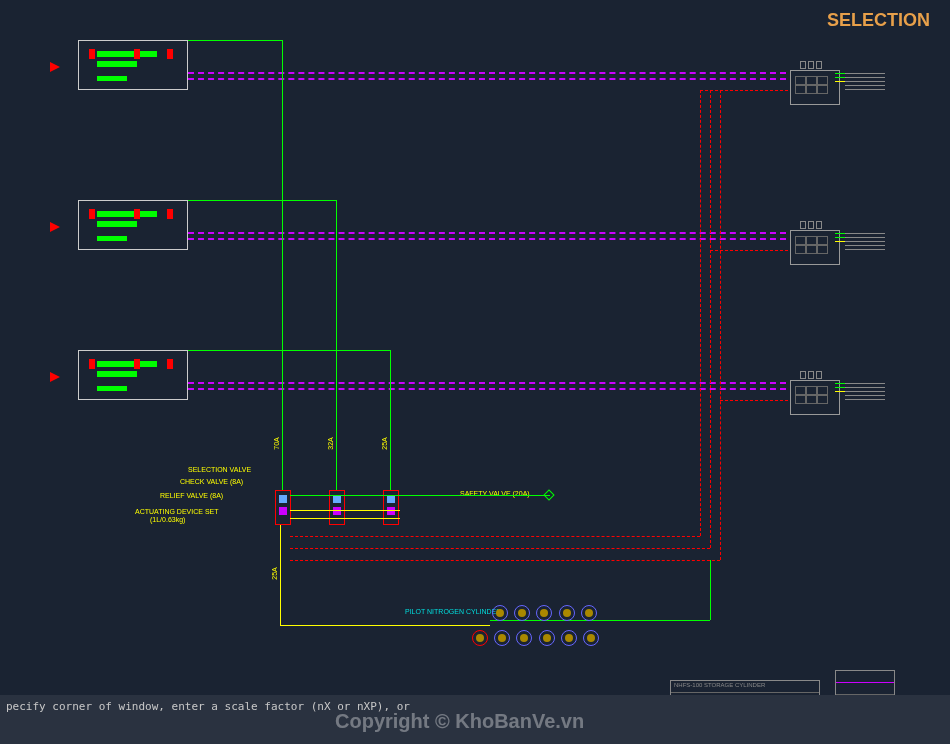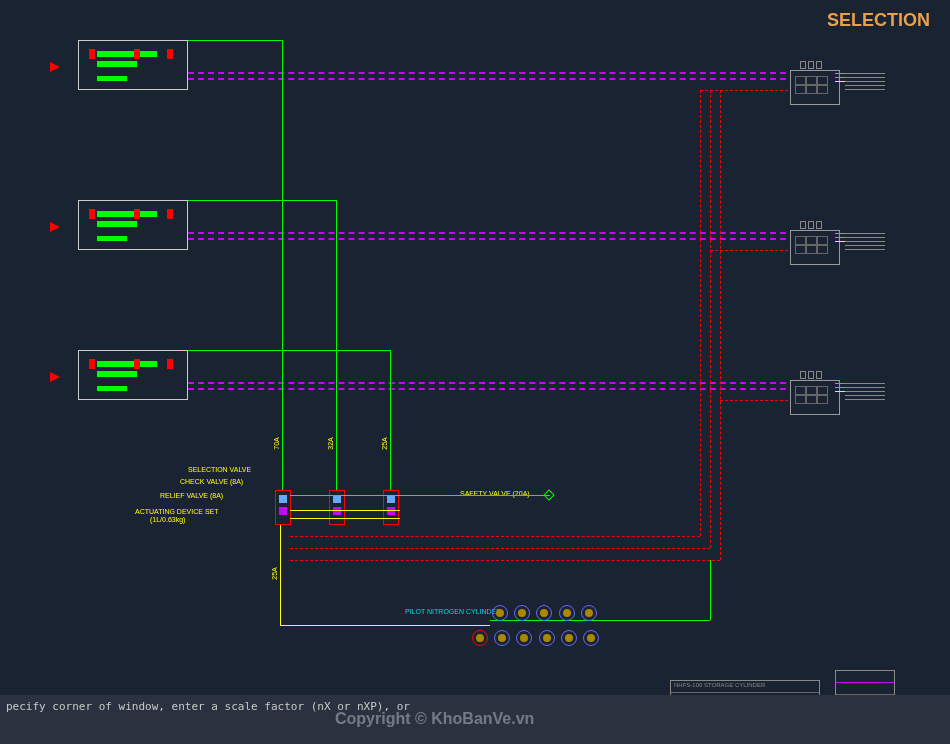--- a/index.html
+++ b/index.html
@@ -28,21 +28,21 @@
   position: absolute;
   top: 345px; left: 230px;
   color: rgba(255,255,255,0.35);
   font-size: 22px;
   font-weight: bold;
 }
 .watermark-copyright {
   position: absolute;
   top: 710px; left: 335px;
   color: rgba(255,255,255,0.35);
-  font-size: 16px;
+  font-size: 20px;
   font-weight: bold;
   z-index: 100;
 }
 
 
 .zone-box {
   position: absolute;
   width: 110px; height: 50px;
   border: 1px solid #ccc;
 }

